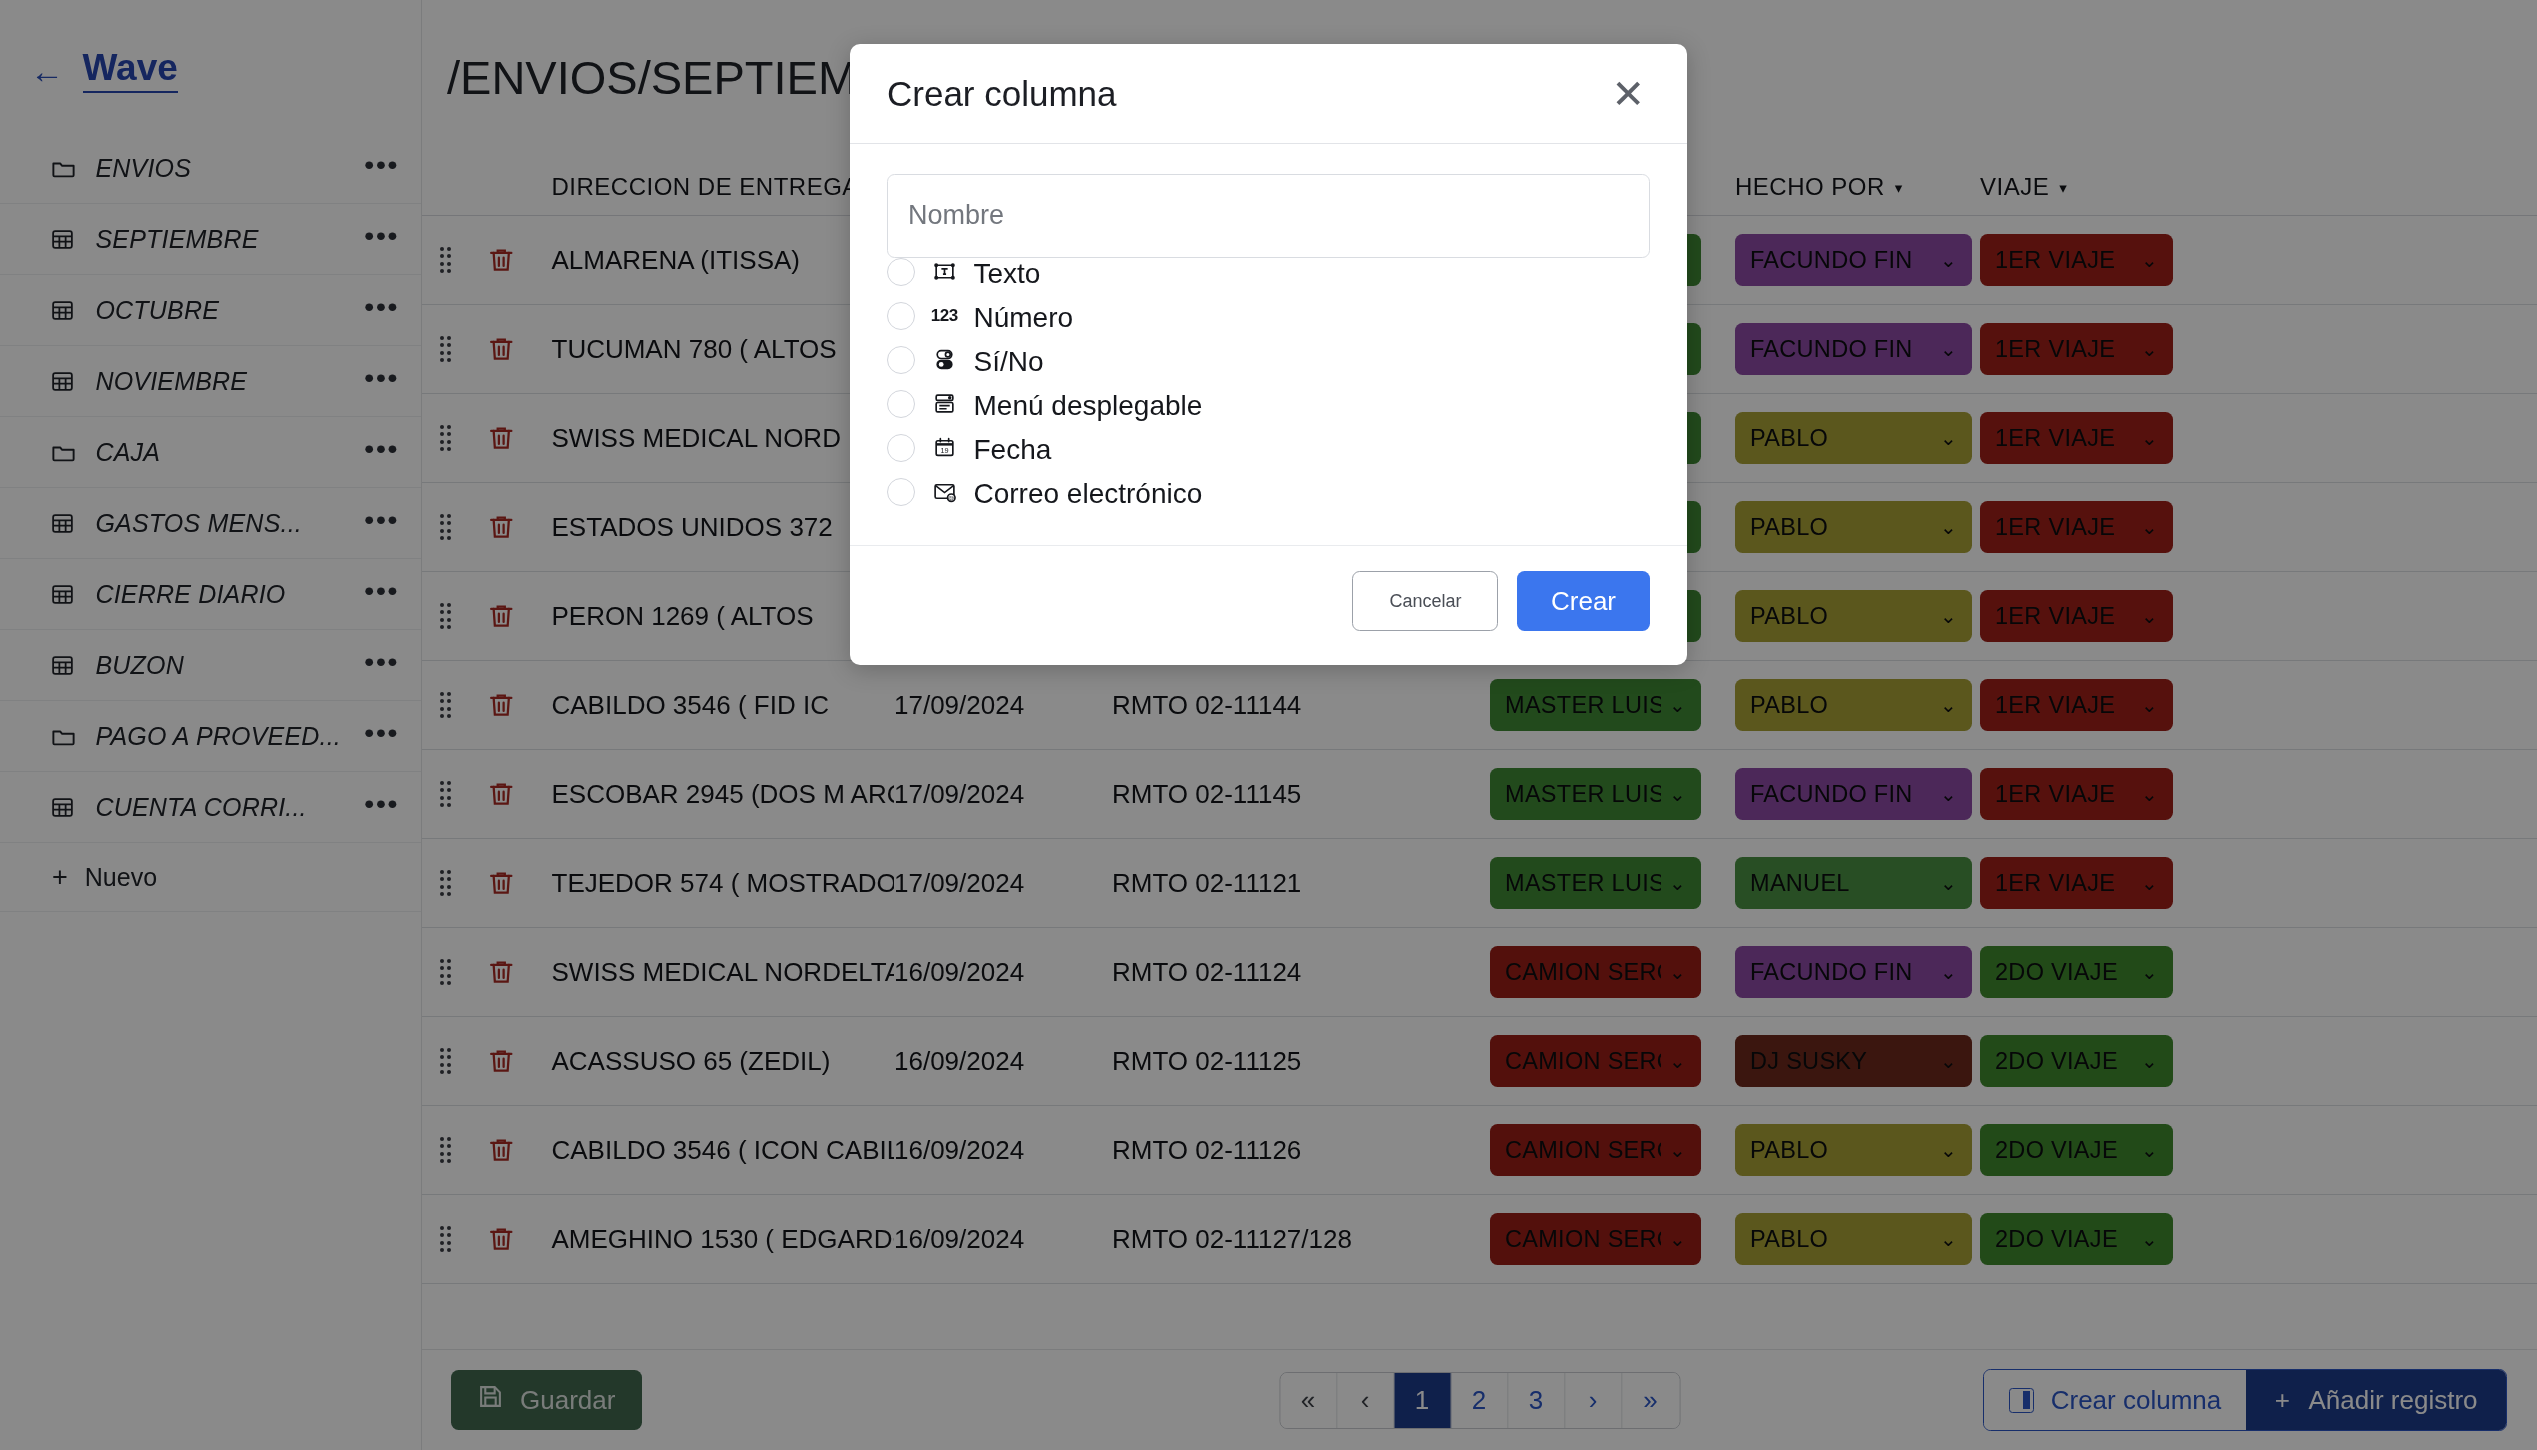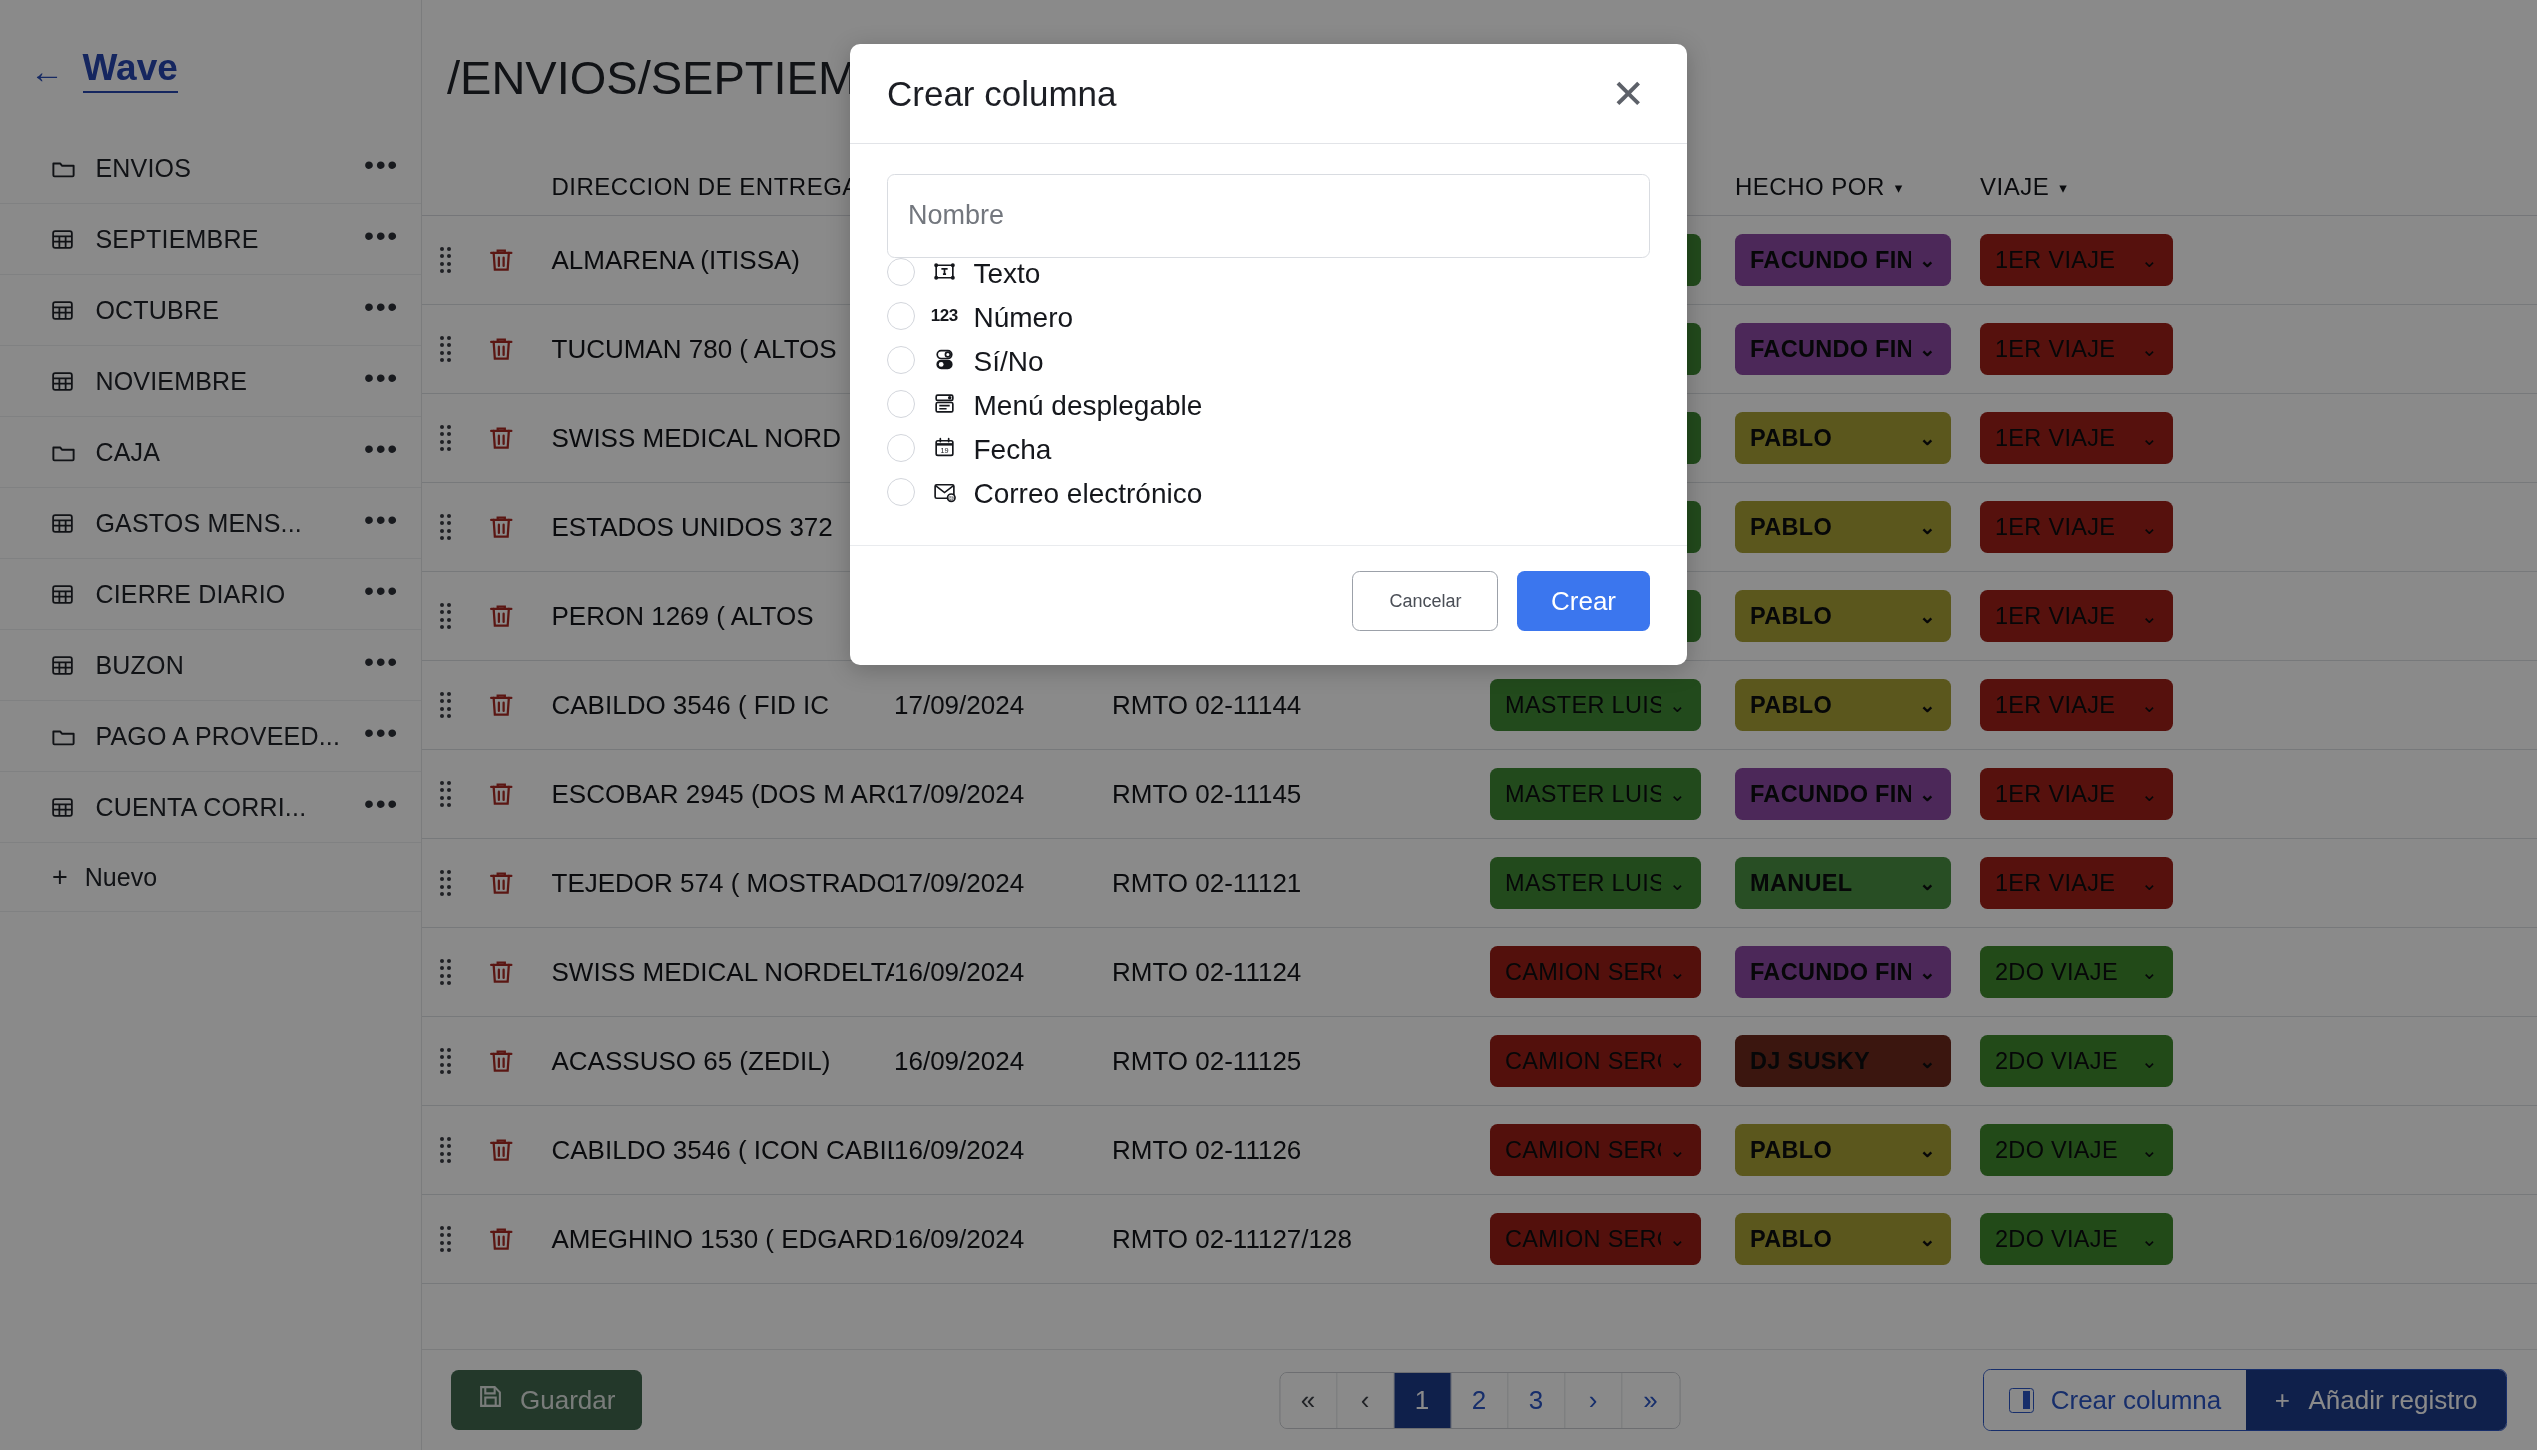--- a/index.html
+++ b/index.html
@@ -33,20 +33,21 @@
     padding-bottom: 3.4px; line-height: 1.05;
   }
 
   .tree { margin-top: 40px; }
   .tree-row {
     display: flex; align-items: center;
     height: 71px;
     padding-right: 22px;
     border-bottom: 0.8px solid #eceef0;
     position: relative;
+    font-style: italic;
   }
   .tree-row.folder { padding-left: 50px; }
   .tree-row.table  { padding-left: 50px; }
   .tree-row .ico { flex: 0 0 auto; display: flex; align-items: center; width: 37px; }
   .tree-row .lbl {
     flex: 1 1 auto;
     font-size: 25px; color: #20232a;
     letter-spacing: 0.2px;
     white-space: nowrap; overflow: hidden;
     padding-left: 8.4px;
@@ -119,21 +120,21 @@
     display: flex; align-items: center; justify-content: space-between;
     height: 52px; border-radius: 7.6px;
     padding: 0 15px;
     font-size: 23.5px; color: #0c0d10; letter-spacing: 0.3px;
     white-space: nowrap; overflow: hidden;
     cursor: pointer;
   }
   .badge .bl { overflow:hidden; text-overflow: clip; white-space: nowrap; }
   .badge .bc { font-size: 20px; margin-left: 8.4px; flex: 0 0 auto; }
   .badge.w-tra { width: 211px; }
-  .badge.w-hec { width: 216px; font-weight: bold; }
+  .badge.w-hec { width: 237px; }
   .badge.w-via { width: 193px; }
 
   
   .hscroll-track {
     position: absolute; left: 0; top: 1250px;
     width: 2115px; height: 22px;
     background: transparent;
   }
 
   

